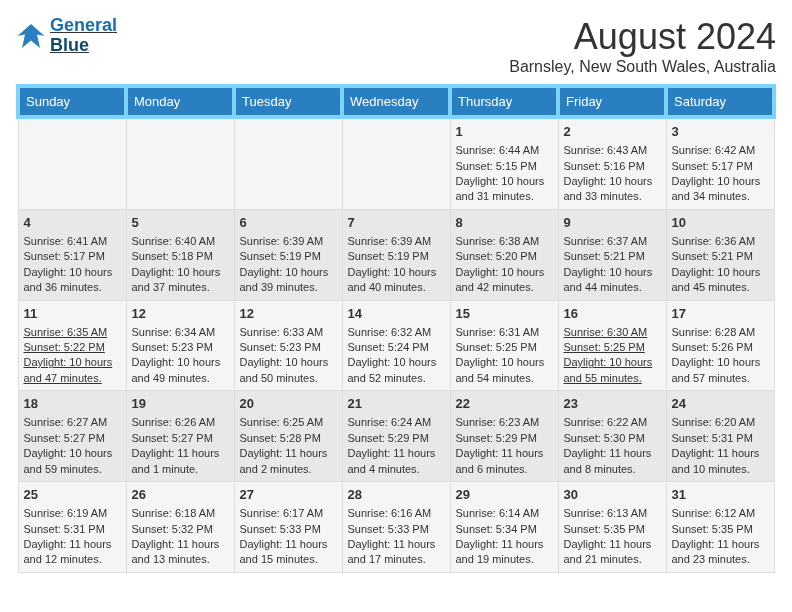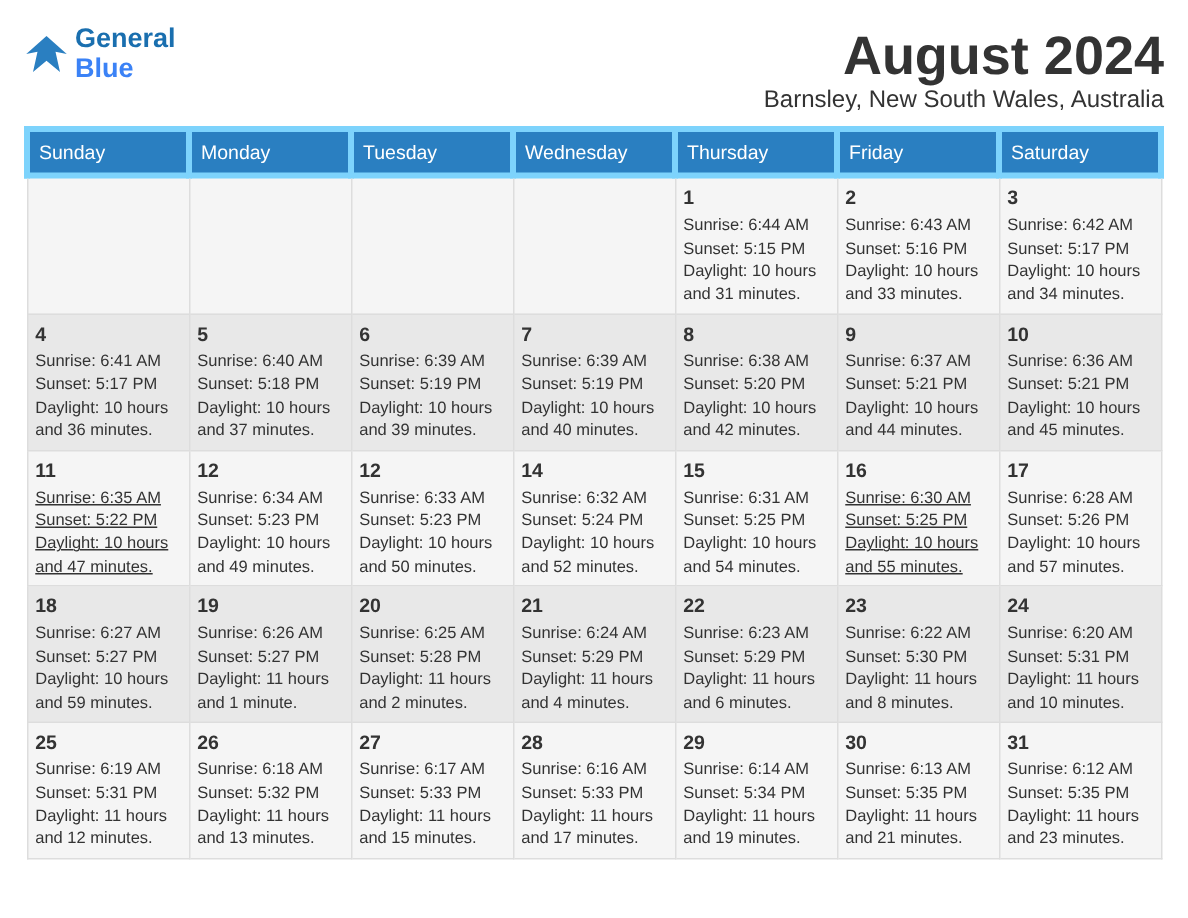--- a/index.html
+++ b/index.html
@@ -19,34 +19,35 @@
     .logo {
       display: flex;
       align-items: center;
       gap: 4px;
     }
     .logo-text {
       font-size: 18px;
       font-weight: bold;
       color: #333;
       line-height: 1.1;
+      text-decoration: underline;
     }
     .logo-text span {
       color: #1a6faf;
     }
     .logo-bird {
       width: 30px;
       height: 30px;
     }
     .title-area {
       text-align: right;
     }
     .main-title {
       font-size: 36px;
-      font-weight: bold;
+      font-weight: normal;
       color: #333;
     }
     .subtitle {
       font-size: 16px;
       color: #333;
     }
     table {
       width: 100%;
       border-collapse: collapse;
       font-size: 11px;
@@ -95,21 +96,21 @@
 </head>
 <body>
 
 <div class="header-area">
   <div class="logo">
     <svg class="logo-bird" viewBox="0 0 40 40">
       <polygon points="20,4 38,20 28,18 32,36 20,26 8,36 12,18 2,20" fill="#2a7fc1"></polygon>
     </svg>
     <div class="logo-text">
       <div><span>General</span></div>
-      <div><span style="color:#3b82f6">Blue</span></div>
+      <div><span style="color:#0c4a6e">Blue</span></div>
     </div>
   </div>
   <div class="title-area">
     <div class="main-title">August 2024</div>
     <div class="subtitle">Barnsley, New South Wales, Australia</div>
   </div>
 </div>
 
 <table>
   <thead>

